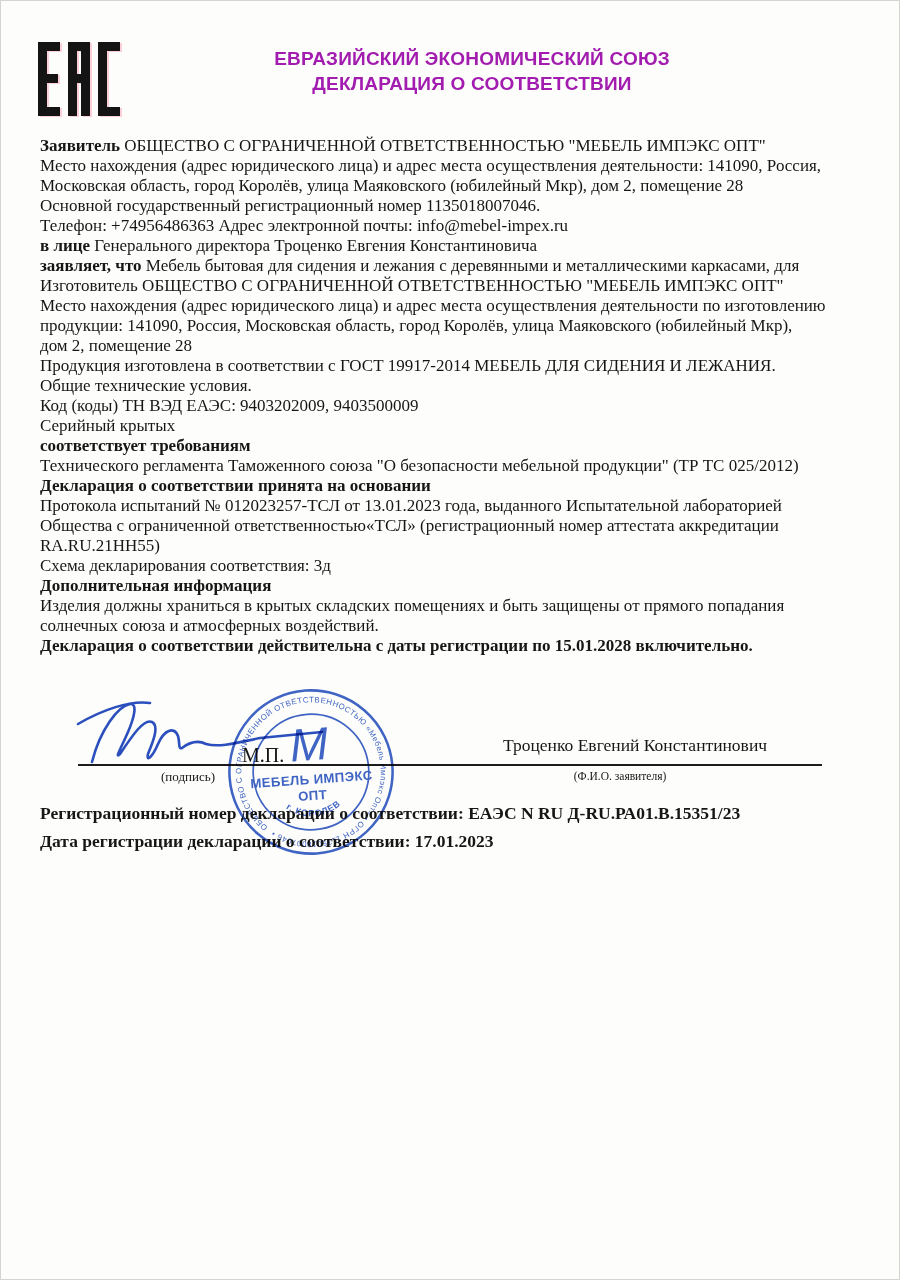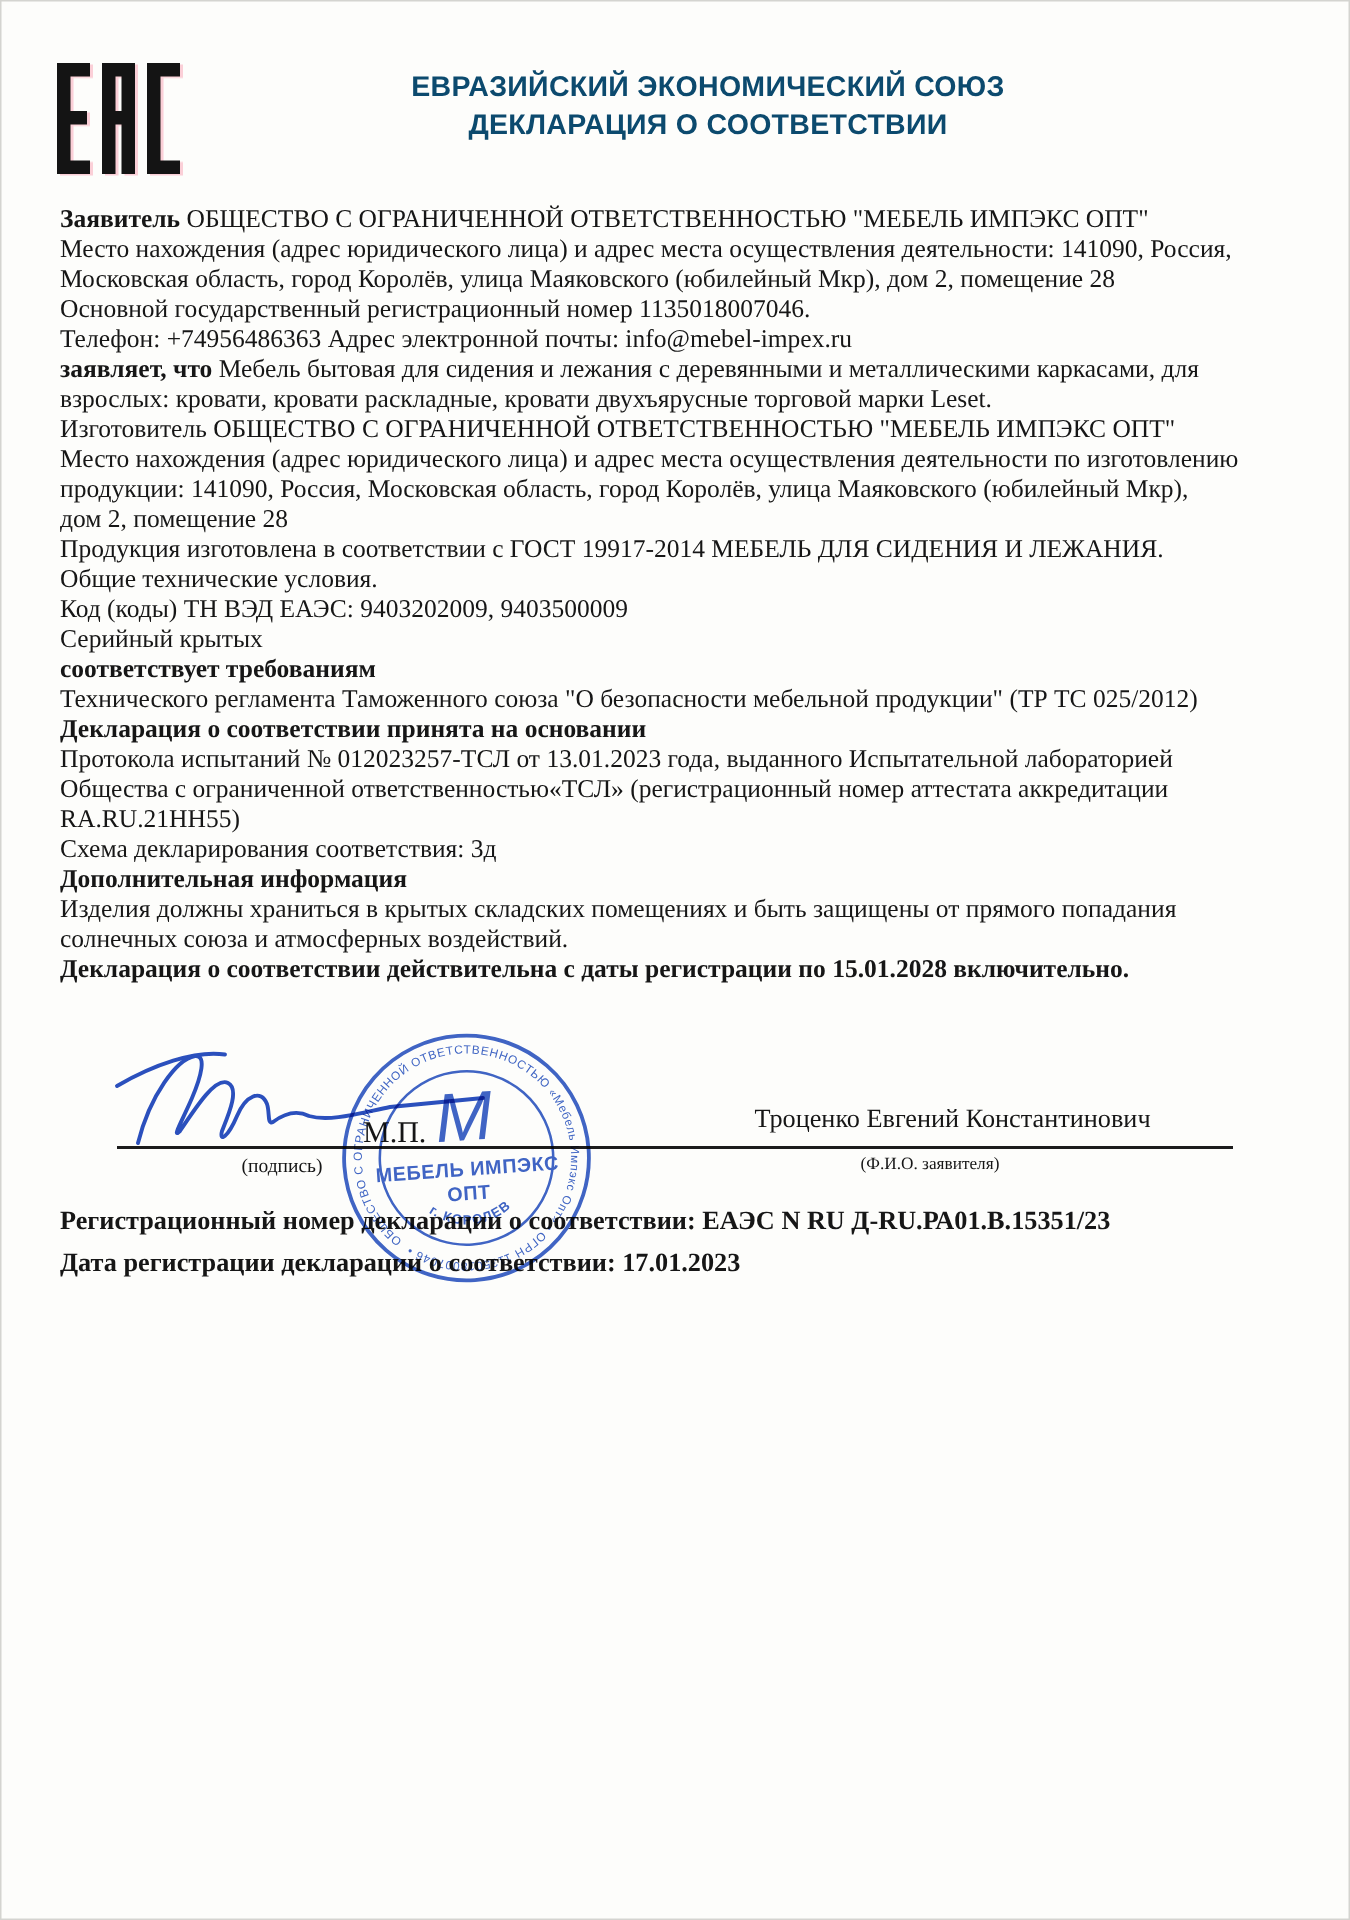--- a/index.html
+++ b/index.html
@@ -16,21 +16,21 @@
   
   .eac { position:absolute; left:38px; top:42px; width:82px; height:74px;
          filter: drop-shadow(2.5px 1px 0 rgba(248,150,170,.45)); }
 
   
   .doc-title {
     position:absolute; left:104px; right:60px; top:46px;
     text-align:center;
     font-family:"Liberation Sans", sans-serif;
     font-weight:bold; font-size:19px; line-height:25px;
-    letter-spacing:.2px; color:#0c4a6e;
+    letter-spacing:.2px; color:#a21caf;
   }
 
   
   .body-text { position:absolute; left:40px; top:136px; width:824px; }
   .body-text p { margin:0; font-size:17px; line-height:20px; }
   .b { font-weight:bold; }
   .mt-section { margin-top:22px; }
   .mt-4 { margin-top:4px; }
   .mt-6 { margin-top:6px; }
   .mt-8 { margin-top:8px; }
@@ -95,23 +95,23 @@
     <div>ЕВРАЗИЙСКИЙ ЭКОНОМИЧЕСКИЙ СОЮЗ</div>
     <div>ДЕКЛАРАЦИЯ О СООТВЕТСТВИИ</div>
   </div>
 
   <div class="body-text">
     <p><span class="b">Заявитель </span><span>ОБЩЕСТВО С ОГРАНИЧЕННОЙ ОТВЕТСТВЕННОСТЬЮ "МЕБЕЛЬ ИМПЭКС ОПТ"</span></p>
     <p>Место нахождения (адрес юридического лица) и адрес места осуществления деятельности: 141090, Россия,</p>
     <p>Московская область, город Королёв, улица Маяковского (юбилейный Мкр), дом 2, помещение 28</p>
     <p>Основной государственный регистрационный номер 1135018007046.</p>
     <p>Телефон: +74956486363 Адрес электронной почты: info@mebel-impex.ru</p>
+    <p><span class="b">в лице </span><span>Генерального директора Троценко Евгения Константиновича</span></p>
 
     <p class="mt-section"><span class="b">заявляет, что </span><span>Мебель бытовая для сидения и лежания с деревянными и металлическими каркасами, для</span></p>
-    <p>взрослых: кровати, кровати раскладные, кровати двухъярусные торговой марки Leset.</p>
     <p class="mt-4">Изготовитель ОБЩЕСТВО С ОГРАНИЧЕННОЙ ОТВЕТСТВЕННОСТЬЮ "МЕБЕЛЬ ИМПЭКС ОПТ"</p>
     <p>Место нахождения (адрес юридического лица) и адрес места осуществления деятельности по изготовлению</p>
     <p>продукции: 141090, Россия, Московская область, город Королёв, улица Маяковского (юбилейный Мкр),</p>
     <p>дом 2, помещение 28</p>
     <p>Продукция изготовлена в соответствии с ГОСТ 19917-2014 МЕБЕЛЬ ДЛЯ СИДЕНИЯ И ЛЕЖАНИЯ.</p>
     <p>Общие технические условия.</p>
     <p class="mt-6">Код (коды) ТН ВЭД ЕАЭС: 9403202009, 9403500009</p>
     <p>Серийный крытых</p>
     <p class="mt-4 b">соответствует требованиям</p>
     <p>Технического регламента Таможенного союза "О безопасности мебельной продукции" (ТР ТС 025/2012)</p>

